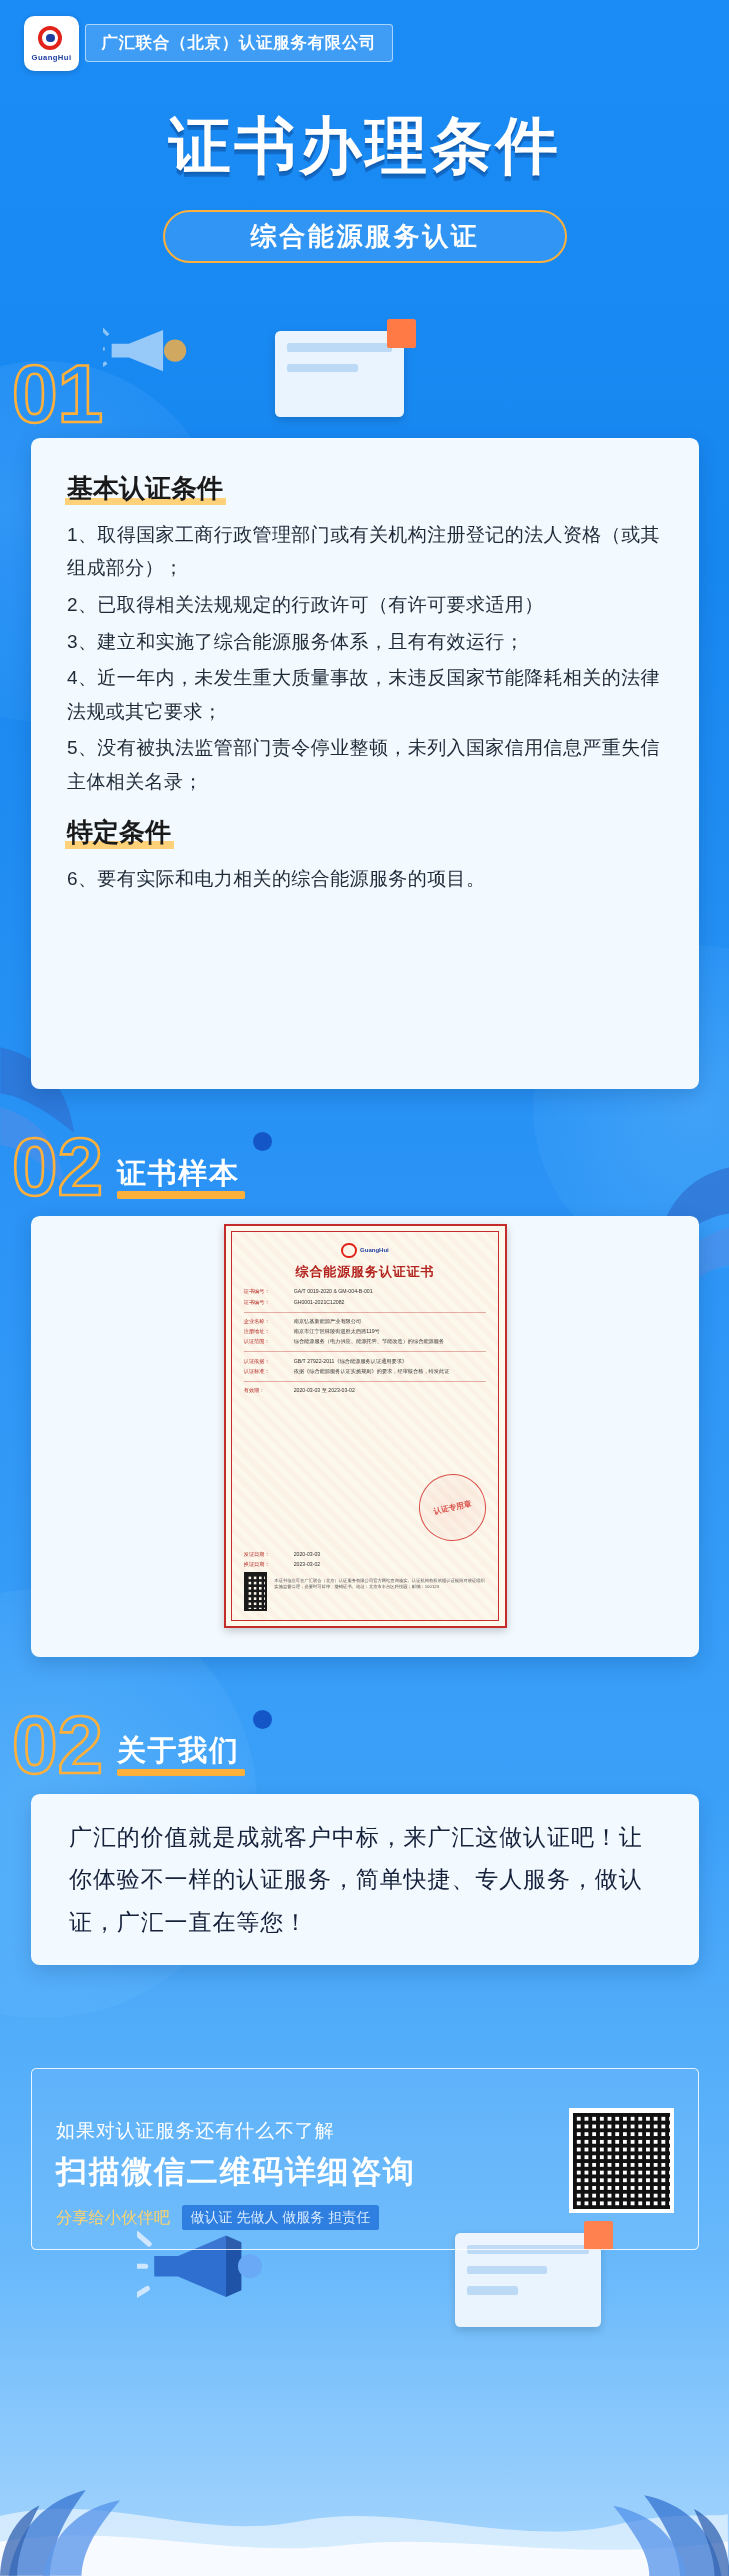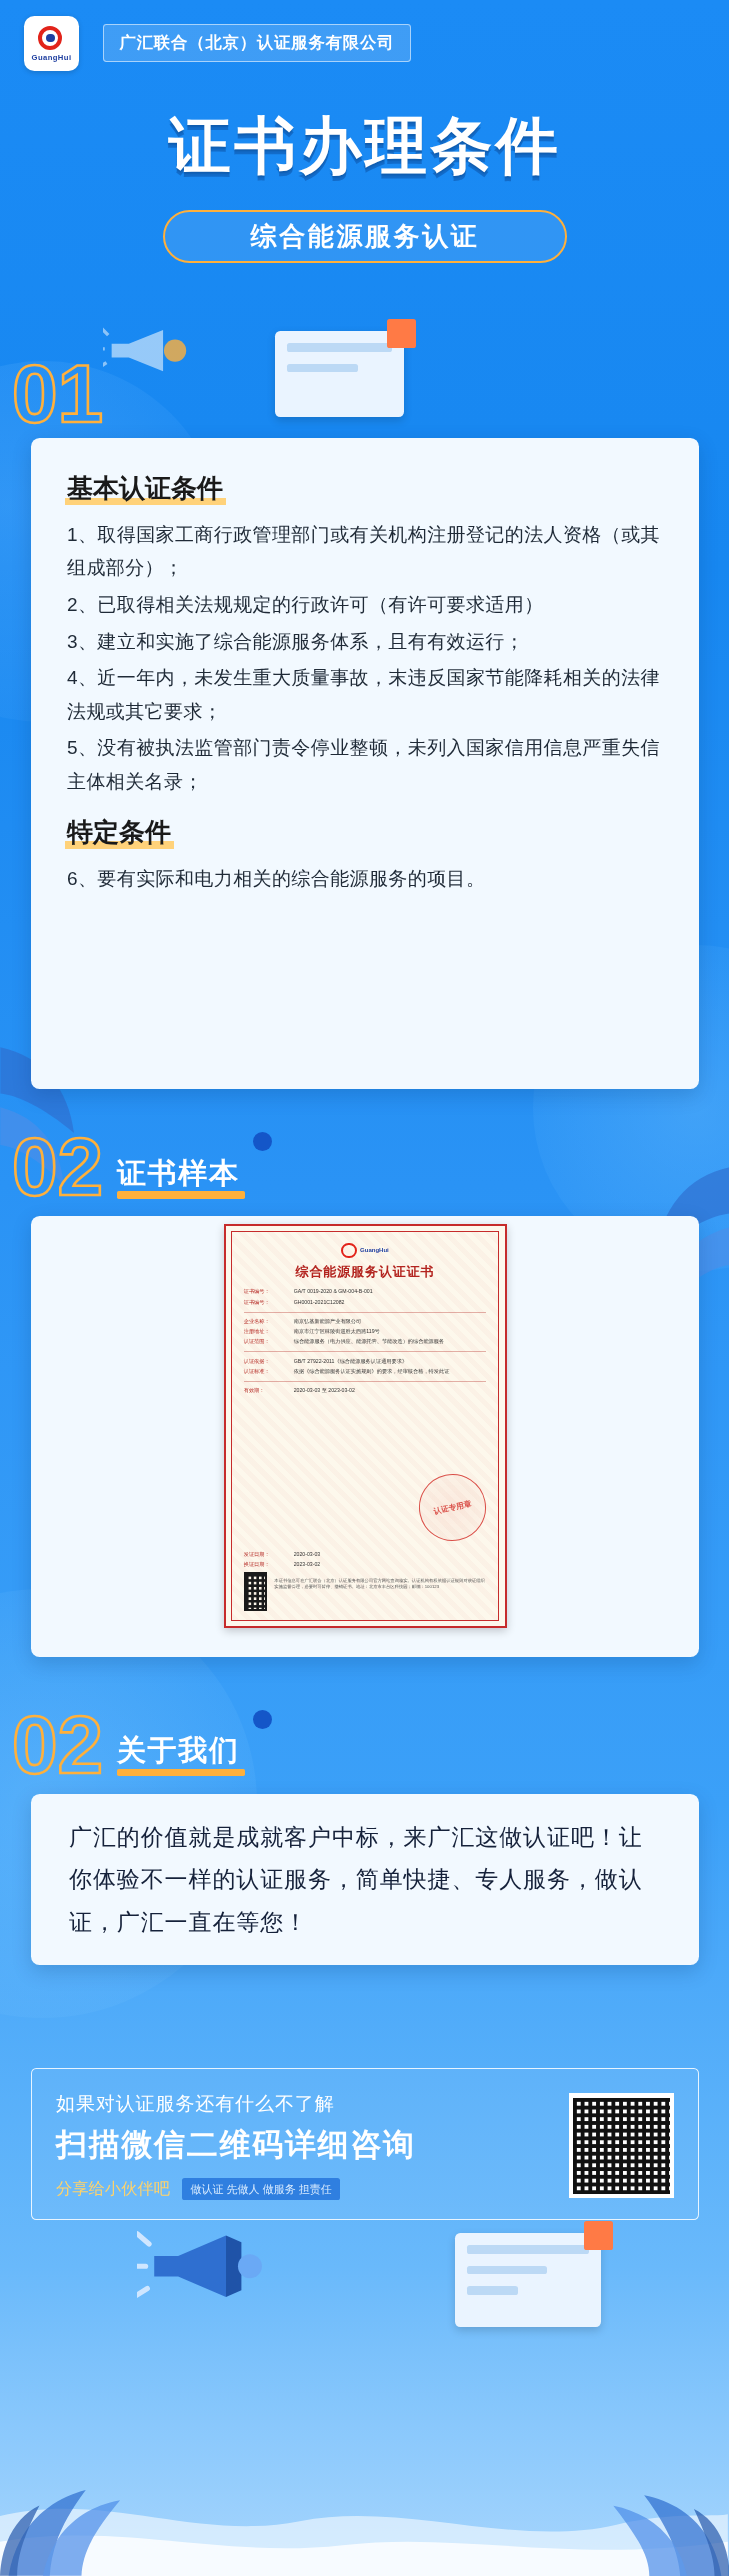--- a/index.html
+++ b/index.html
@@ -41,21 +41,21 @@
   .logo .mark .ring {
     position:absolute; left: 3.4px; top: 1.7px; width: 24px; height: 24px;
     border: 4.3px solid #e2231a; border-radius: 50%;
   }
   .logo .mark .ring:after {
     content:""; position:absolute; left: 4.3px; top: 4.3px; width: 8.6px; height:8.6px;
     background:#1f3fa0; border-radius: 50%;
   }
   .logo .logotext { font-size: 7.7px; color:#1f3fa0; font-weight: bold; letter-spacing: 0.4px; margin-top: 1.7px;}
   .company-badge {
-    margin-left: 24px;
+    margin-left: 6px;
     background: rgba(255,255,255,.16);
     border: 0.9px solid rgba(255,255,255,.55);
     color: #fff;
     font-size: 16.3px;
     font-weight: bold;
     letter-spacing: 0.9px;
     padding: 6.9px 15.5px;
     border-radius: 3.4px;
     white-space: nowrap;
   }
@@ -182,26 +182,26 @@
     box-shadow: 0 6.9px 19px rgba(2,40,90,.18); padding: 22px 38px; position: relative; z-index:3;}
   .about-text { font-size: 23px; line-height: 1.85; color:#15213a; letter-spacing: 0.9px; }
 
   
   .footer-box {
     margin: 0 31px; border: 1.7px solid rgba(255,255,255,.85);
     border-radius: 5.2px; padding: 22px 24px 19px; position: relative; z-index: 3;
     background: rgba(255,255,255,.06);
   }
   .footer-flex { display:flex; align-items:center; gap: 17px; }
-  .footer-lines { flex: 1; }
+  .footer-lines { flex: 1; margin-top: 27px; }
   .f1 { color:#fff; font-size: 19px; letter-spacing: 0.9px; margin-bottom: 6.9px; }
   .f2 { color:#fff; font-size: 31px; font-weight: bold; letter-spacing: 1.7px; }
   .f3 { display:flex; align-items:center; gap: 12px; margin-top: 12px; }
   .f3 .a { color:#ffd36b; font-size: 16.3px; }
-  .f3 .b { background:#2f7fe0; color:#d9ecff; font-size: 11px; padding: 3.4px 8.6px; border-radius: 2.6px;}
+  .f3 .b { background:#2f7fe0; color:#d9ecff; font-size: 14px; padding: 3.4px 8.6px; border-radius: 2.6px;}
   .qr-big {
     width: 105px; height: 105px; background:#fff; padding: 4.3px; flex: none;
   }
   .qr-big .inner {
     width:100%; height:100%;
     background-image:
       linear-gradient(90deg, #111 50%, transparent 50%),
       linear-gradient(#111 50%, transparent 50%);
     background-size: 7.7px 7.7px, 7.7px 7.7px;
   }

